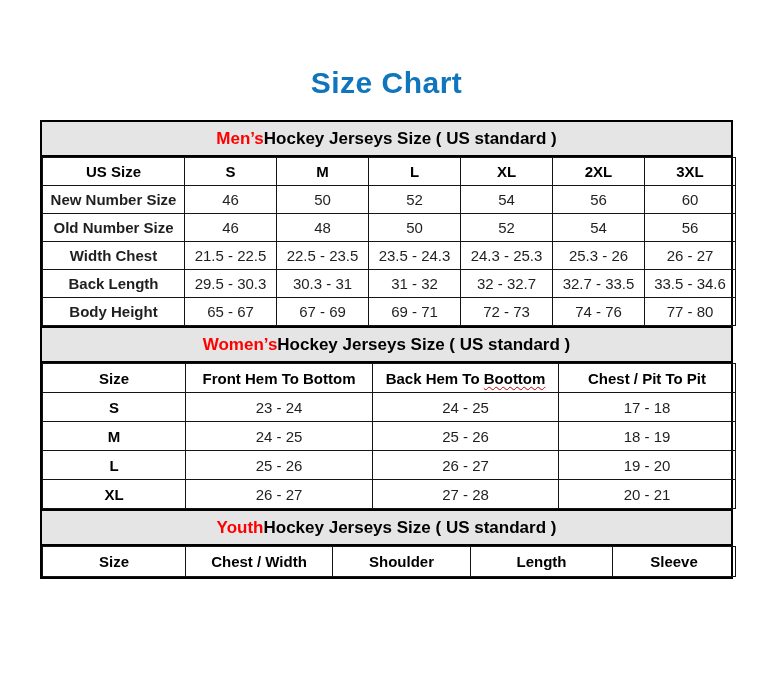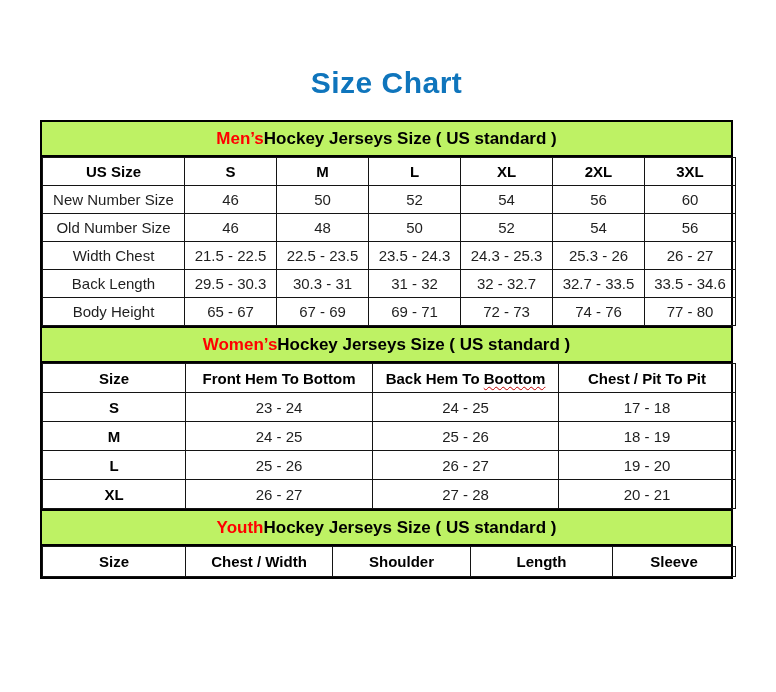--- a/index.html
+++ b/index.html
@@ -21,21 +21,21 @@
     font-weight: bold;
     color: #0f75bc;
     letter-spacing: 0.5px;
   }
   .chart {
     width: 693px;
     box-sizing: border-box;
     border: 2px solid #000000;
   }
   .band {
-    background: #bef264;
+    background: #e5e5e5;
     height: 33px;
     display: flex;
     align-items: center;
     justify-content: center;
     font-weight: bold;
     font-size: 17px;
     color: #000000;
     border-bottom: 2px solid #000000;
   }
   .band.mid { border-top: 2px solid #000000; }
@@ -52,21 +52,21 @@
     font-size: 15px;
     color: #1f1f1f;
     padding: 0 2px;
     overflow: hidden;
     white-space: nowrap;
   }
   .tbl th { font-weight: bold; color: #000000; }
   .mens th, .mens td { height: 27px; }
   .womens th, .womens td { height: 28px; }
   .youth th, .youth td { height: 29px; }
-  .mens td.lbl { font-weight: 400; }
+  .mens td.lbl { font-weight: 700; }
   .womens td.lbl, .youth td.lbl { font-weight: bold; color: #000000; }
   .sp-err {
     text-decoration: underline;
     text-decoration-style: wavy;
     text-decoration-color: #c00000;
     text-decoration-thickness: 1px;
     text-underline-offset: 2px;
   }
 </style>
 </head>

